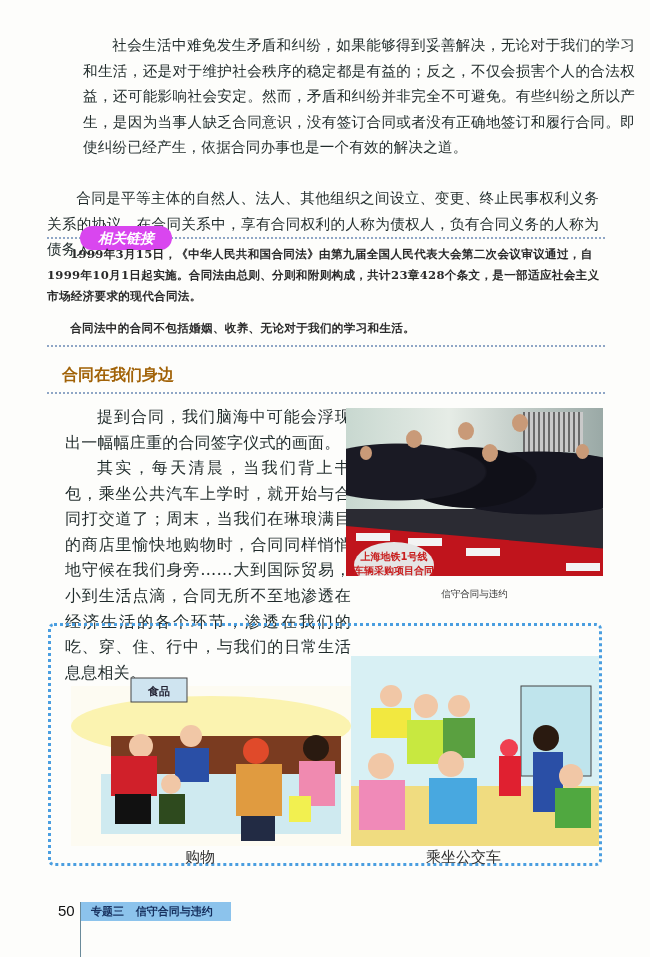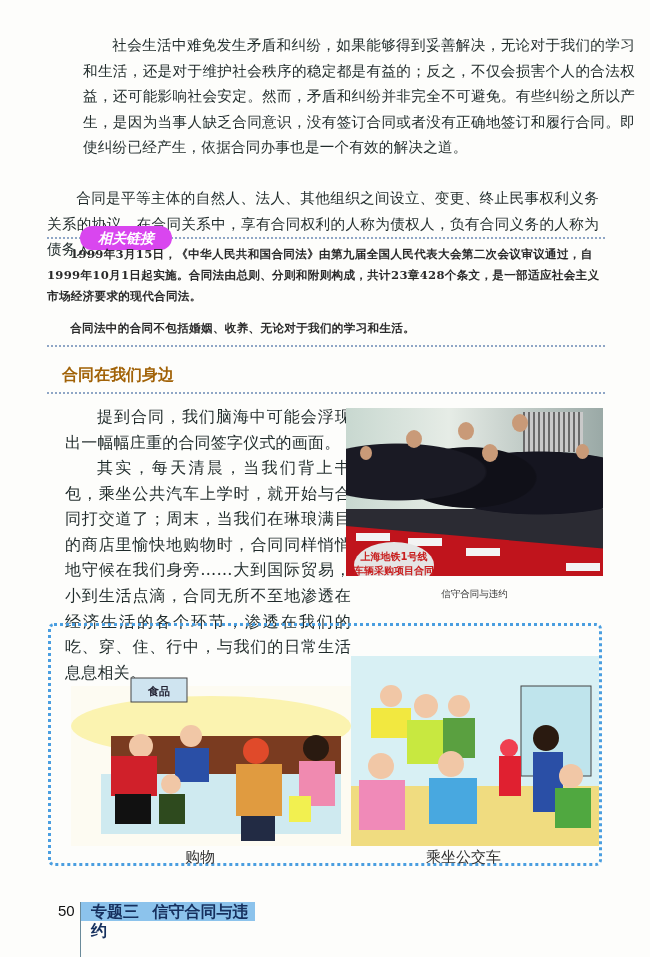--- a/index.html
+++ b/index.html
@@ -61,22 +61,22 @@
   .illus { position:absolute; top:30px; height:190px; overflow:hidden; }
   #shop { left:20px; width:295px; }
   #bus { left:300px; width:248px; }
   .cap { position:absolute; top:222px; font-family:"DejaVu Sans",sans-serif; font-size:15px; color:#333; }
   #cap-shop { left:134px; }
   #cap-bus { left:375px; }
 
   #page-number { position:absolute; left:58px; top:902px; font-family:"Liberation Sans", sans-serif; font-size:15px; color:#111; }
   #footer-rule { position:absolute; left:80px; top:902px; width:1px; height:55px; background:#6a8a9a; }
   #footer-band {
-    position:absolute; left:81px; top:902px; width:174px; height:19px; background:#8cc3ec;
-    font-family:"DejaVu Sans",sans-serif; font-weight:bold; font-size:16px; color:#16305e;
+    position:absolute; left:81px; top:902px; width:150px; height:19px; background:#8cc3ec;
+    font-family:"DejaVu Sans",sans-serif; font-weight:bold; font-size:11px; color:#16305e;
     line-height:19px; padding-left:10px; box-sizing:border-box; word-spacing:8px;
   }
 </style>
 </head>
 <body>
 
 <p id="p1" class="para">社会生活中难免发生矛盾和纠纷，如果能够得到妥善解决，无论对于我们的学习和生活，还是对于维护社会秩序的稳定都是有益的；反之，不仅会损害个人的合法权益，还可能影响社会安定。然而，矛盾和纠纷并非完全不可避免。有些纠纷之所以产生，是因为当事人缺乏合同意识，没有签订合同或者没有正确地签订和履行合同。即使纠纷已经产生，依据合同办事也是一个有效的解决之道。</p>
 <p id="p2" class="para">合同是平等主体的自然人、法人、其他组织之间设立、变更、终止民事权利义务关系的协议。在合同关系中，享有合同权利的人称为债权人，负有合同义务的人称为债务人。</p>
 
 <div class="dotline" style="top:237px;"></div>

